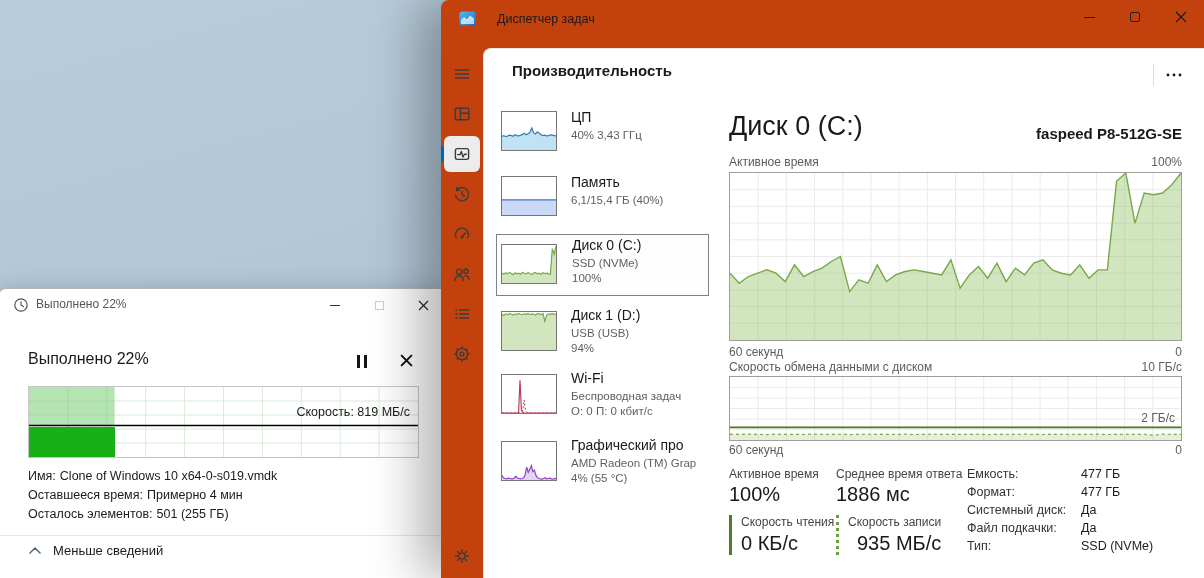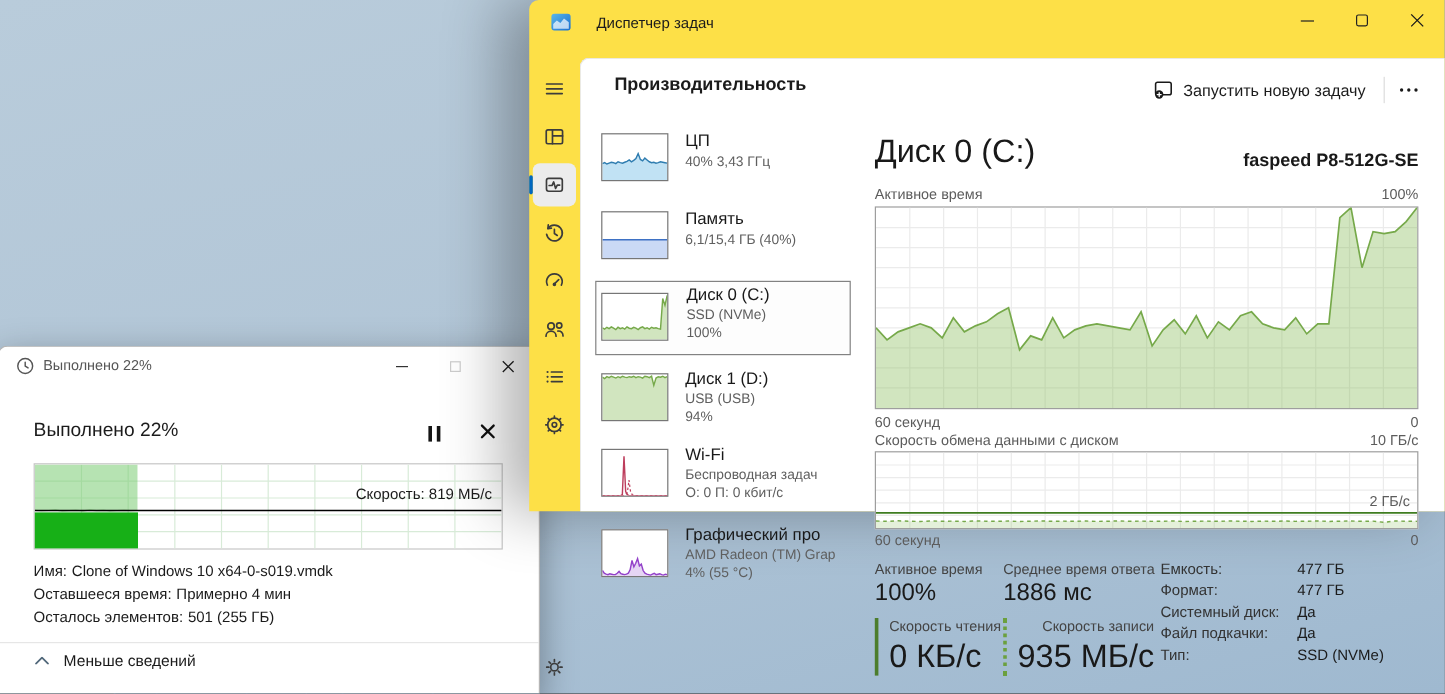--- a/index.html
+++ b/index.html
@@ -32,21 +32,21 @@
   .copychart-svg svg{width:100%;height:100%;display:block;}
   .copyfill{position:absolute;left:0;top:calc(55% + 1px);bottom:0;background:#17b017;}
   .speedlbl{position:absolute;right:8px;top:calc(55% - 21px);font-size:12.5px;color:#1b1b1b;}
   .meta{position:absolute;left:29px;font-size:12.5px;color:#1b1b1b;white-space:nowrap;}
   .meta .ml4{margin-left:4px;}
   .m-name{top:180px;} .m-time{top:199px;} .m-items{top:218px;}
   .dlg-div{position:absolute;left:0;right:0;top:246px;height:1px;background:#e6e6e6;}
   .dlg-foot{position:absolute;left:30px;top:254px;display:flex;align-items:center;gap:12px;font-size:13px;color:#1b1b1b;cursor:pointer;}
 
   
-  .tm{position:absolute;left:441px;top:0;width:763px;height:426px;background:#fde047;
+  .tm{position:absolute;left:441px;top:0;width:763px;height:578px;background:#c2410c;
       border-radius:8px 0 0 0;box-shadow:-22px 0 50px rgba(0,0,0,.30);}
   .tm-tb-ico{position:absolute;left:18px;top:10px;width:17px;height:17px;}
   .tm-title{position:absolute;left:56px;top:12px;font-size:12.5px;color:#1b1b1b;}
   .tm-ctrls{position:absolute;right:0;top:0;display:flex;}
   .wc{width:46px;height:34px;display:flex;align-items:center;justify-content:center;cursor:pointer;}
   .wc-min i{display:block;width:11px;height:1px;background:#222;}
   .wc-max i{display:block;width:10px;height:10px;border:1px solid #222;border-radius:2px;}
 
   .rail{position:absolute;left:0;top:48px;width:42px;bottom:0;}
   .rail-item{position:absolute;left:3px;width:36px;height:36px;border-radius:6px;display:flex;align-items:center;justify-content:center;cursor:pointer;}
@@ -76,21 +76,21 @@
   .m-dev{position:absolute;right:0;top:76px;font-size:15px;color:#191919;font-weight:bold;}
   .crow{position:absolute;left:0;right:0;font-size:12px;color:#5c5c5c;}
   .crow .r{position:absolute;right:0;top:0;}
   .chart{position:absolute;left:0;width:453px;border:1px solid #9e9e9e;background:#fff;}
   .chart svg{width:100%;height:100%;display:block;}
   .scalelbl{position:absolute;right:6px;top:34px;font-size:12px;color:#5c5c5c;}
   .st-lbl{position:absolute;font-size:12px;color:#444;white-space:nowrap;}
   .st-val{position:absolute;font-size:20px;font-weight:300;color:#191919;white-space:nowrap;}
   .legend{position:absolute;padding-left:9px;white-space:nowrap;}
   .legend .l1{font-size:12px;color:#444;}
-  .legend .l2{font-size:27px;font-weight:300;color:#191919;margin-top:3px;}
+  .legend .l2{font-size:20px;font-weight:300;color:#191919;margin-top:3px;}
   .leg-read{border-left:3px solid #4c7d2c;}
   .leg-write{border-left:3px dotted #6ba03e;text-align:right;}
   .d-lbl{position:absolute;left:238px;font-size:12.5px;color:#333;white-space:nowrap;}
   .d-val{position:absolute;left:352px;font-size:12.5px;color:#1b1b1b;white-space:nowrap;}
 </style>
 </head>
 <body>
 
 <div class="stage">
 
@@ -276,28 +276,20 @@
       <div class="rail-item" style="top:490px">
         <svg class="ric" viewBox="0 0 20 20">
             <circle cx="10" cy="10" r="3.1"></circle>
             <path d="M10 3.6 V5.4 M10 14.6 V16.4 M3.6 10 H5.4 M14.6 10 H16.4 M5.5 5.5 L6.8 6.8 M13.2 13.2 L14.5 14.5 M14.5 5.5 L13.2 6.8 M6.8 13.2 L5.5 14.5"></path>
           </svg>
       </div>
     </nav>
 
     <div class="card">
       <div class="hdr-title">Производительность</div>
-      <div class="newtask">
-        <svg width="17" height="16" viewBox="0 0 17 16">
-            <rect x="2" y="1.5" width="13" height="10.5" rx="1.6" fill="none" stroke="#1a1a1a" stroke-width="1.3"></rect>
-            <circle cx="5" cy="11.8" r="3.5" fill="#1a1a1a"></circle>
-            <path d="M5 10.2 V13.4 M3.4 11.8 H6.6" stroke="#fff" stroke-width="1.1" stroke-linecap="round"></path>
-          </svg>
-        <span>Запустить новую задачу</span>
-      </div>
       <div class="hdr-sep"></div>
       <div class="morebtn">
         <svg width="16" height="4" viewBox="0 0 16 4">
             <circle cx="2" cy="2" r="1.4" fill="#1a1a1a"></circle>
             <circle cx="8" cy="2" r="1.4" fill="#1a1a1a"></circle>
             <circle cx="14" cy="2" r="1.4" fill="#1a1a1a"></circle>
           </svg>
       </div>
 
       <div class="perf" style="top:62px;height:44px">

